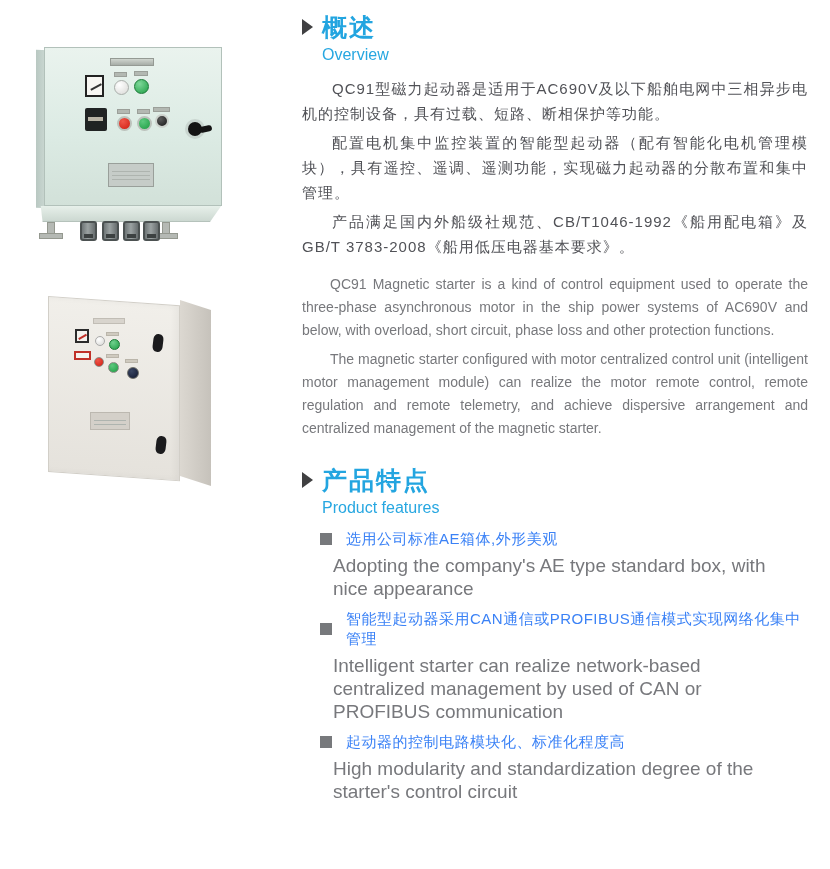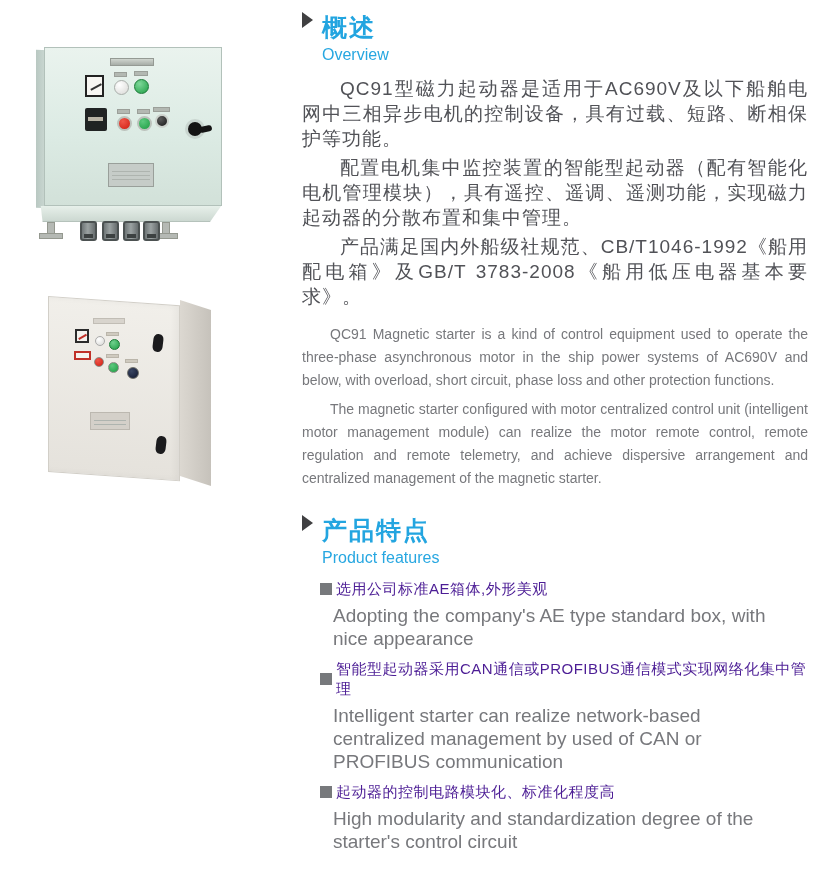--- a/index.html
+++ b/index.html
@@ -4,43 +4,43 @@
 <title>Document</title>
 <style>
   * { margin:0; padding:0; box-sizing:border-box; }
   html,body { background:#ffffff; }
   .canvas {
     position:relative; width:830px; height:869px; background:#ffffff;
     font-family:"Liberation Sans", sans-serif; overflow:hidden;
   }
   
   .text-col { position:absolute; left:302px; top:12px; width:506px; }
-  .h-row { display:flex; gap:9px; }
+  .h-row { display:flex; align-items:center; gap:9px; }
   .tri {
     width:0; height:0; flex:none;
     border-left:11px solid #404042;
     border-top:8px solid transparent;
     border-bottom:8px solid transparent;
   }
   .h-zh { font-size:25px; font-weight:bold; color:#23a5e0; letter-spacing:2px; line-height:30px; }
   .h-en { font-size:16px; color:#27a7e1; margin:3px 0 11px 20px; line-height:20px; }
   .zh-p {
-    font-size:19px; color:#515257; line-height:25px; letter-spacing:1px;
+    font-size:15px; color:#515257; line-height:25px; letter-spacing:1px;
     text-align:justify; text-indent:2em; margin-bottom:4px;
   }
   .en-block { margin-top:14px; }
   .en-p {
     font-size:14px; color:#77787c; line-height:23px;
     text-align:justify; text-indent:28px; margin-bottom:6px;
   }
   .features { margin-top:25px; }
   .feature { margin-bottom:9px; }
   .f-zh-row {
-    display:flex; align-items:center; gap:4px; margin-left:18px;
-    font-size:15px; color:#4c1d95; letter-spacing:0.5px; line-height:20px;
+    display:flex; align-items:center; gap:14px; margin-left:18px;
+    font-size:15px; color:#3b82f6; letter-spacing:0.5px; line-height:20px;
   }
   .sq { width:12px; height:12px; background:#77797c; flex:none; }
   .f-en {
     margin:5px 0 0 31px; max-width:452px;
     font-size:19px; color:#77787c; line-height:23px;
   }
   
   .cab1, .cab2 { position:absolute; }
   .cab1 { left:36px; top:40px; width:190px; height:205px; }
   .cab2 { left:42px; top:278px; width:205px; height:205px; }

